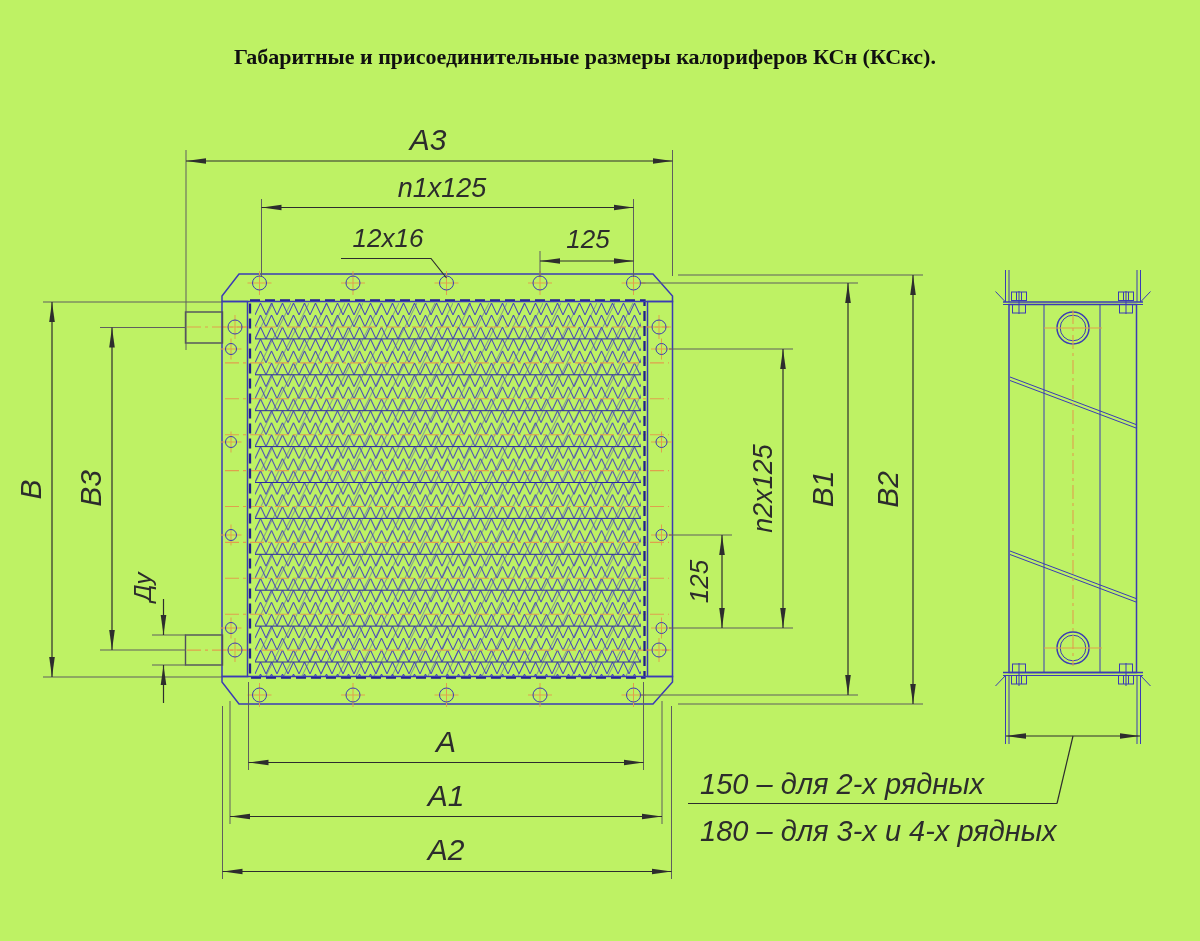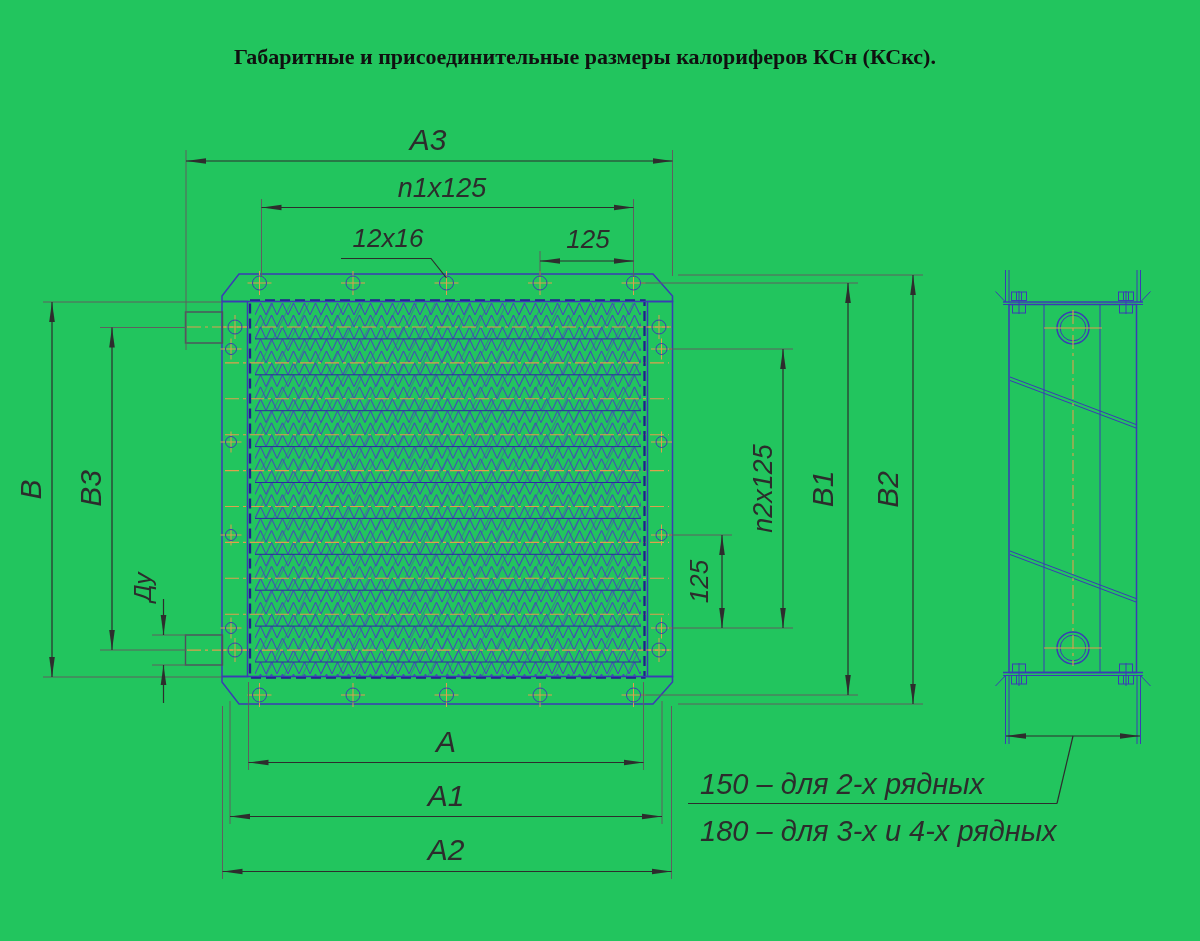--- a/index.html
+++ b/index.html
@@ -1,16 +1,16 @@
 <!DOCTYPE html>
 <html><head>
 <meta charset="utf-8">
 <style>
   html,body{margin:0;padding:0;background:#ffffff;}
-  .page{width:1200px;height:941px;background:#22c55e;position:relative;overflow:hidden;}
+  .page{width:1200px;height:941px;background:#bef264;position:relative;overflow:hidden;}
   svg{display:block;}
   .p  {stroke:#3b3bb5;fill:none;stroke-width:1.5;}
   .p2 {stroke:#3b3bb5;fill:none;stroke-width:1;}
   .dash{stroke:#1f1f8c;fill:none;stroke-width:2.3;stroke-dasharray:10 5;}
   .cl {stroke:#dfa04d;fill:none;stroke-width:1.1;stroke-dasharray:14 4 3 4;}
   .cl2{stroke:#dfa04d;fill:none;stroke-width:1;}
   .rowline{stroke:#2a2a9e;stroke-width:1;fill:none;}
   .ext{stroke:#5f5f5f;fill:none;stroke-width:1;}
   .dim{stroke:#2d2d2d;fill:none;stroke-width:1.2;}
   .gray{stroke:#4f4f5c;fill:none;stroke-width:1.4;}

